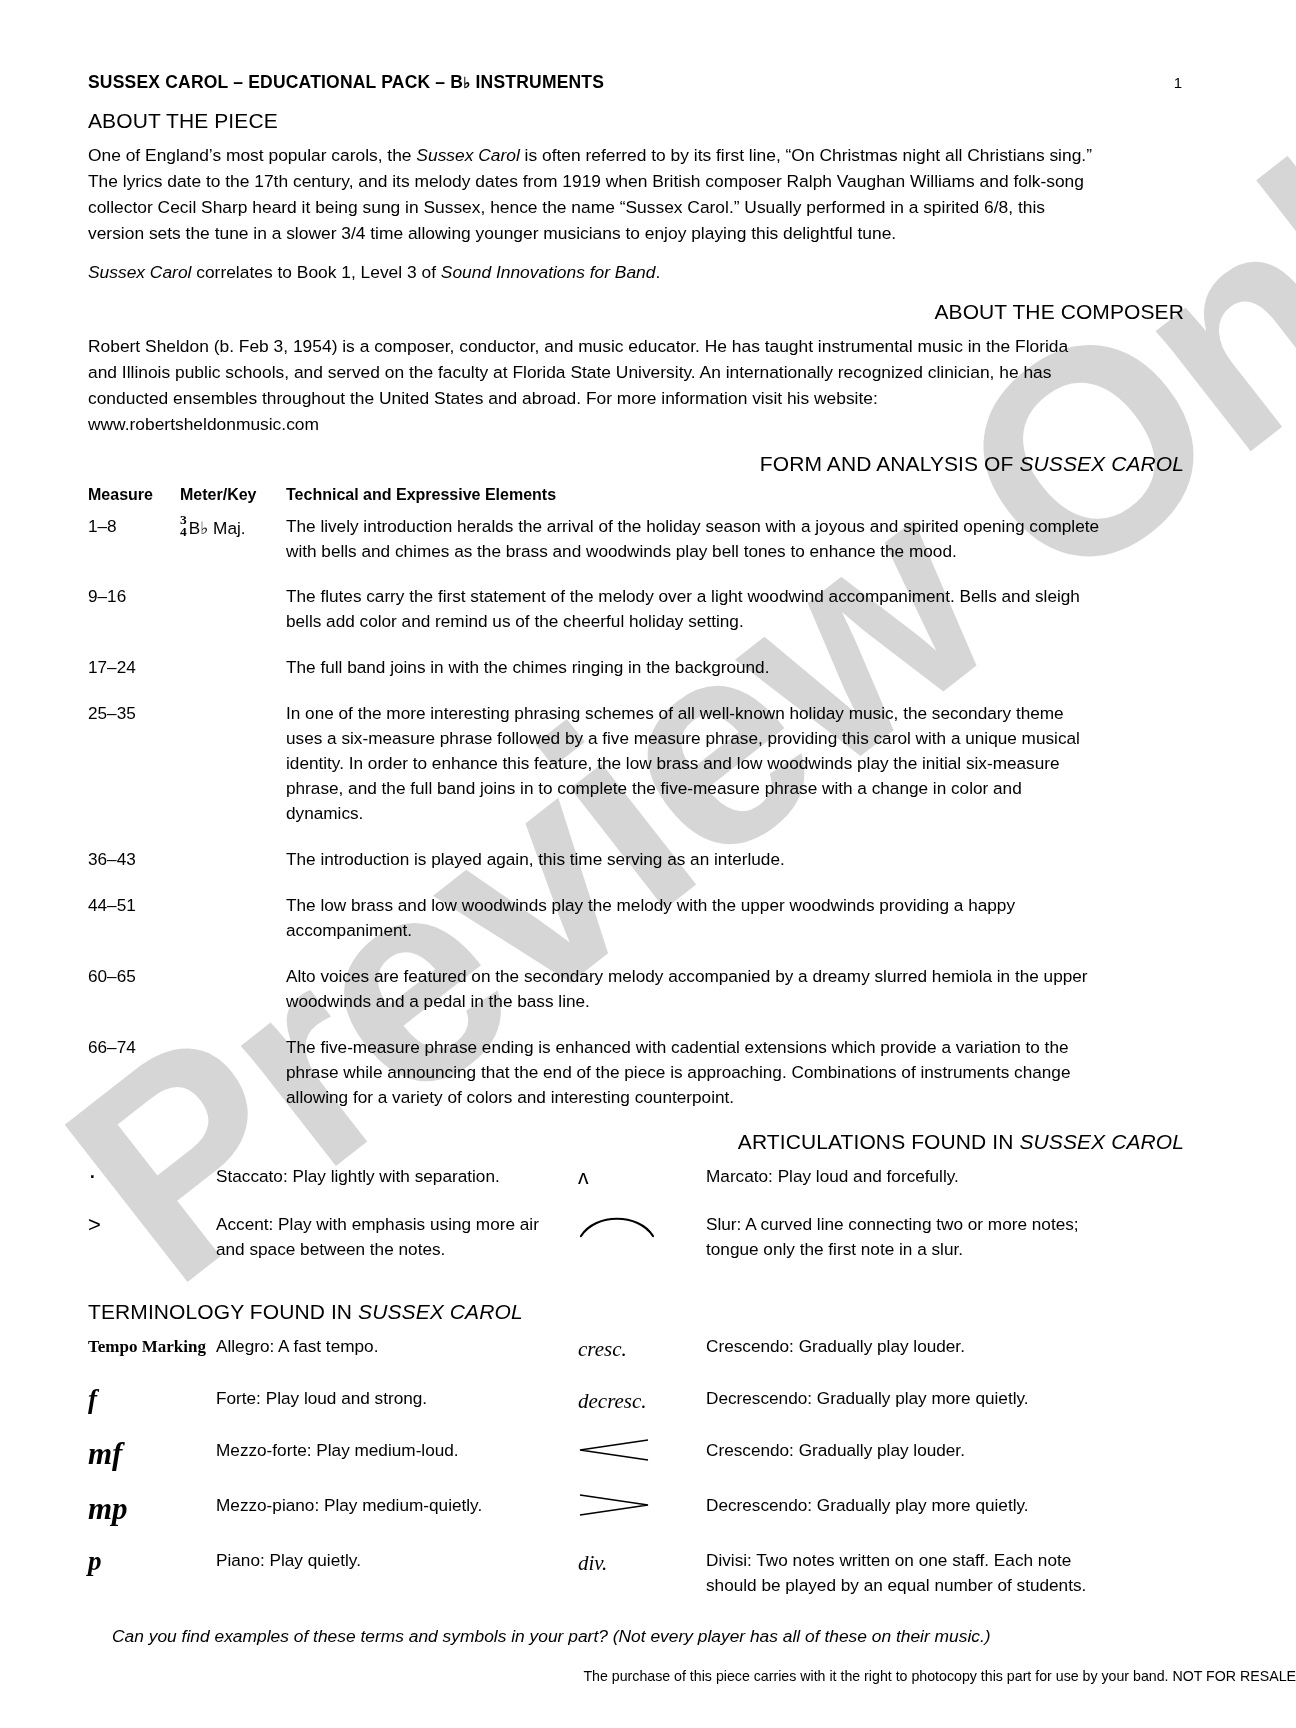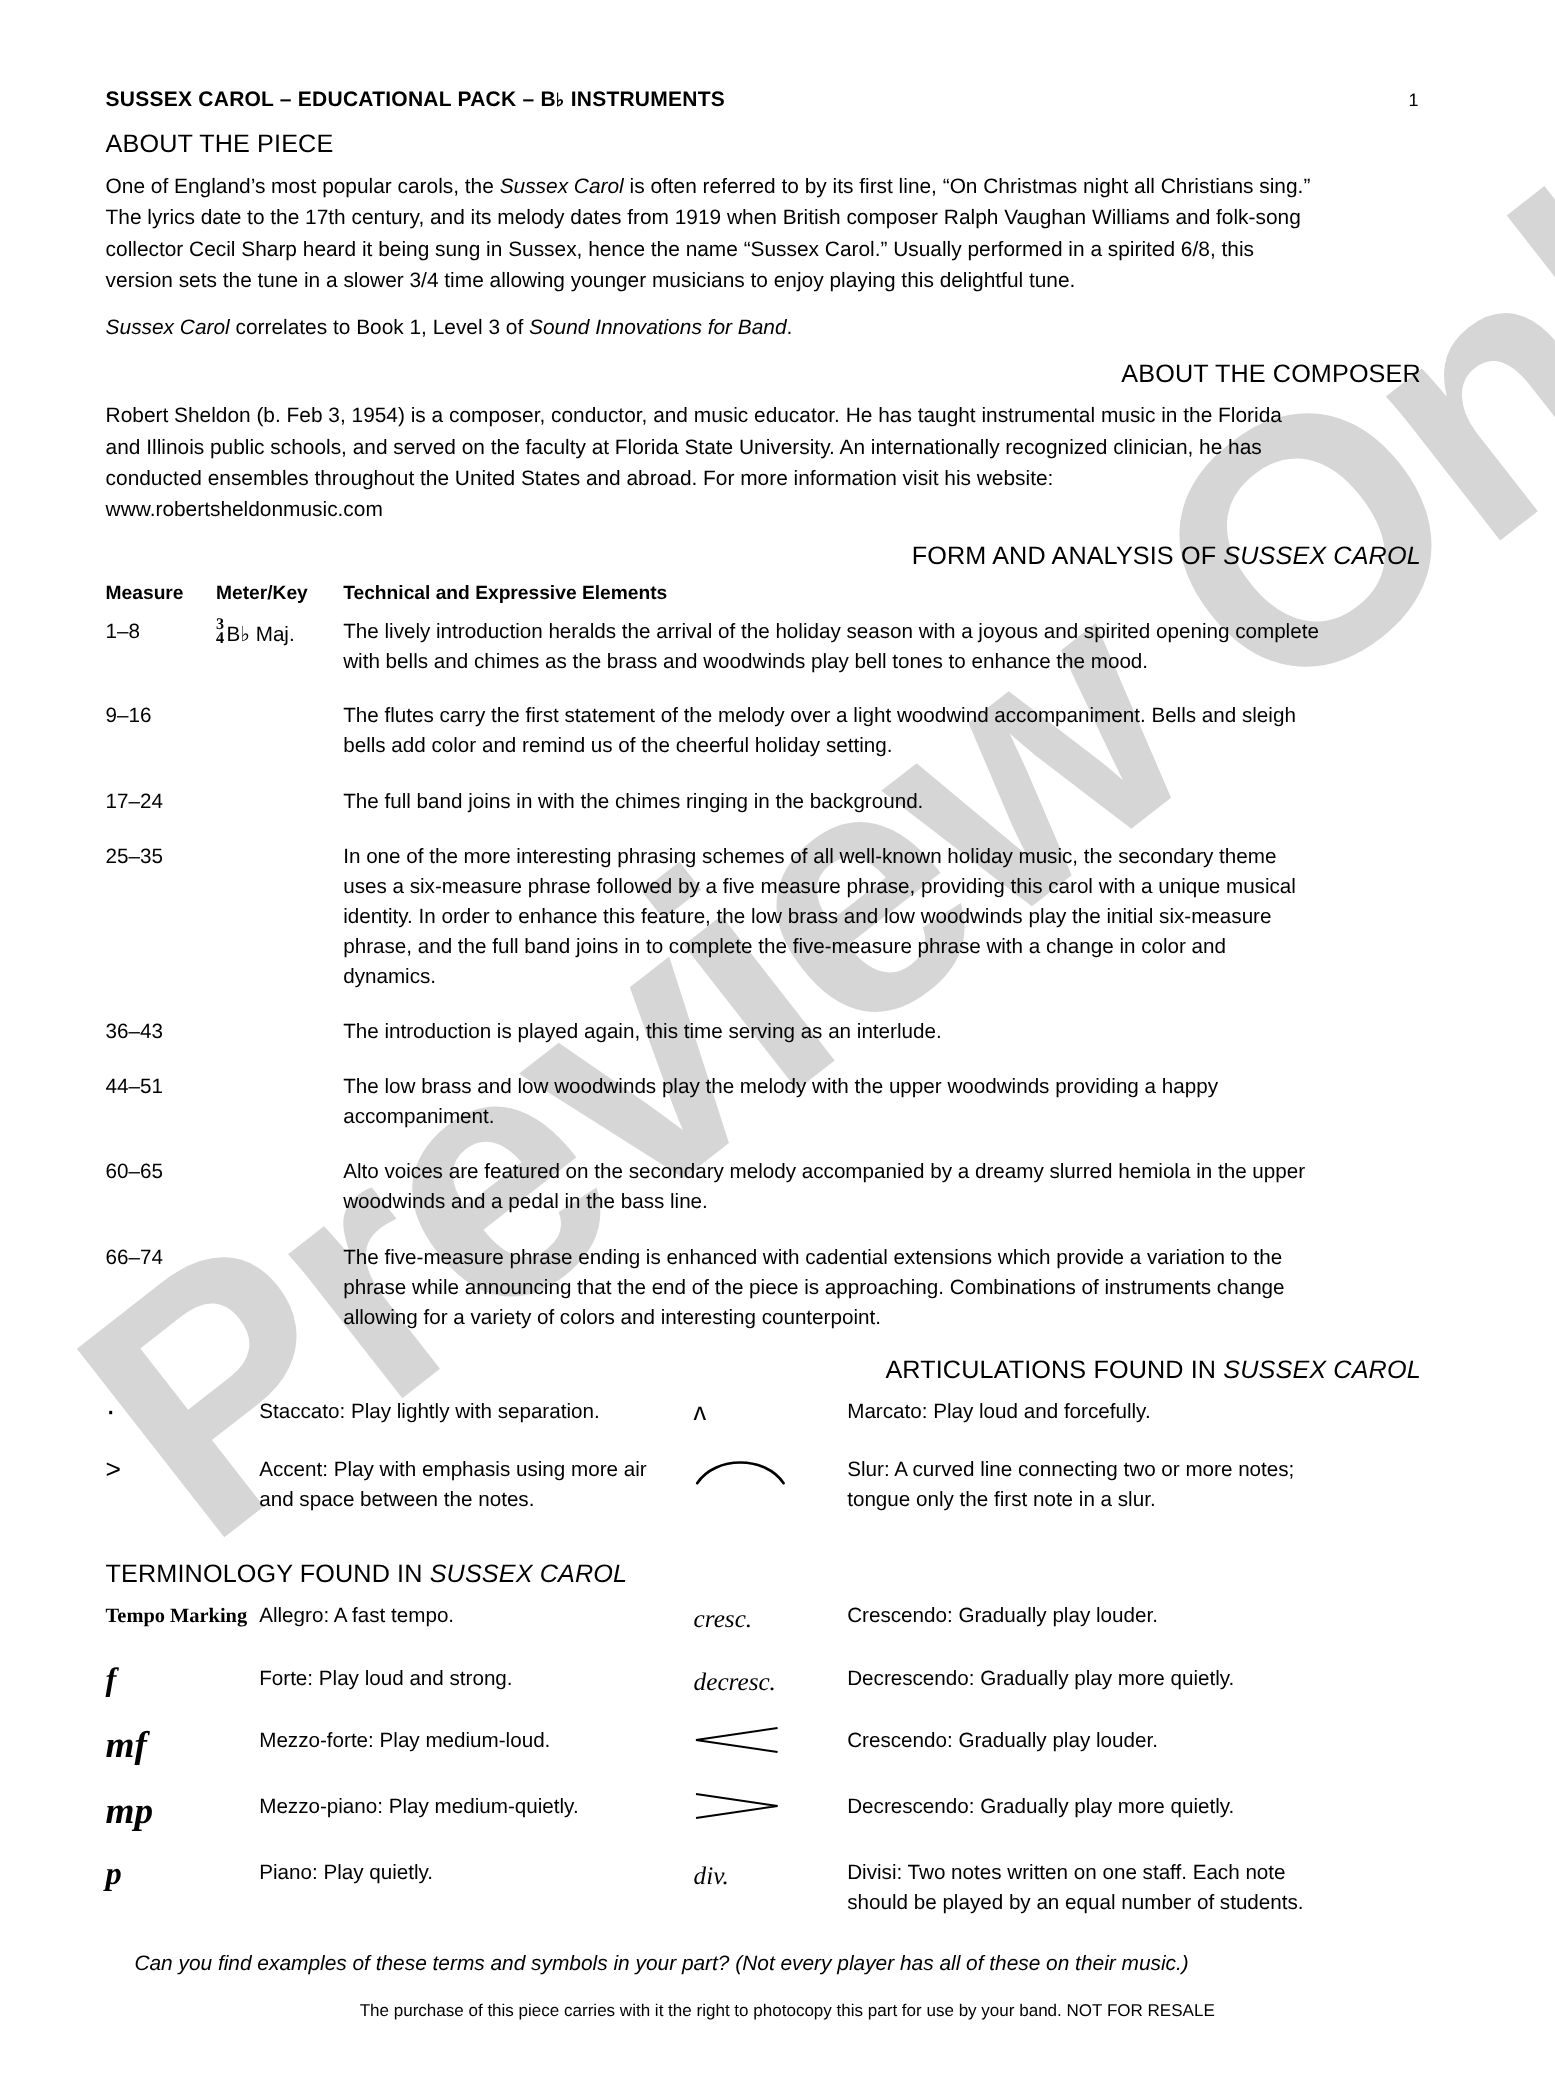--- a/index.html
+++ b/index.html
@@ -182,21 +182,21 @@
     font-size: 17.4px;
     margin: 6px 0 0 24px;
   }
 
   
   .doc-footer {
     position: absolute;
     left: 16px;
     right: 0;
     bottom: 44px;
-    text-align: center;
+    text-align: right;
     font-size: 14.2px;
     z-index: 3;
   }
 </style>
 </head>
 <body>
 
 <div id="watermark">
   <div class="wm-text">Preview Only</div>
 </div>

